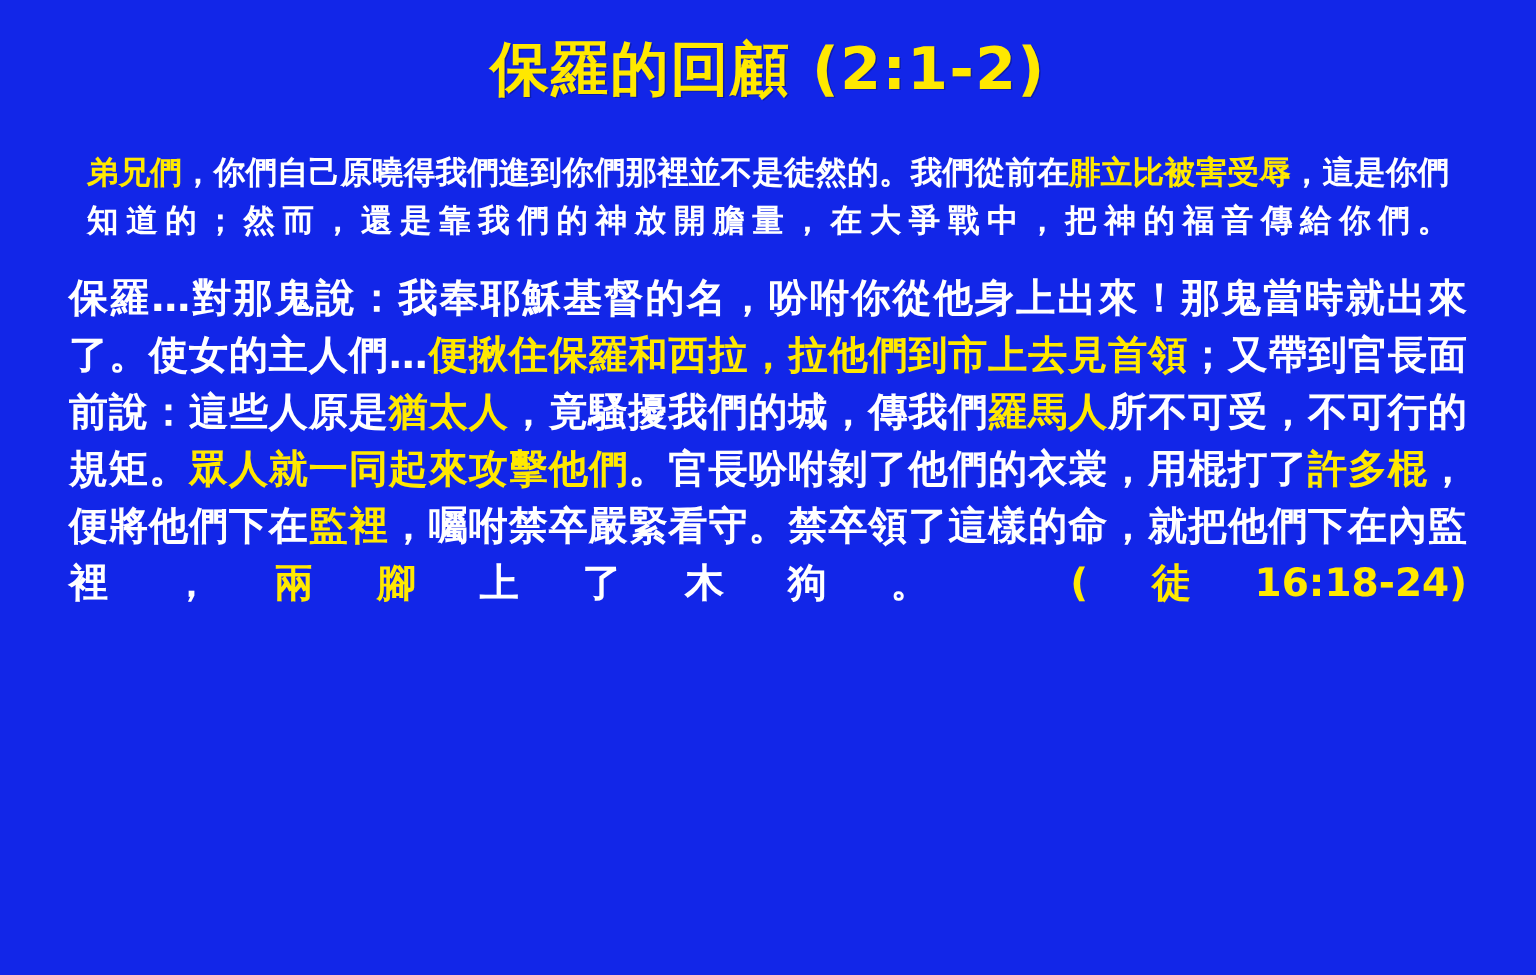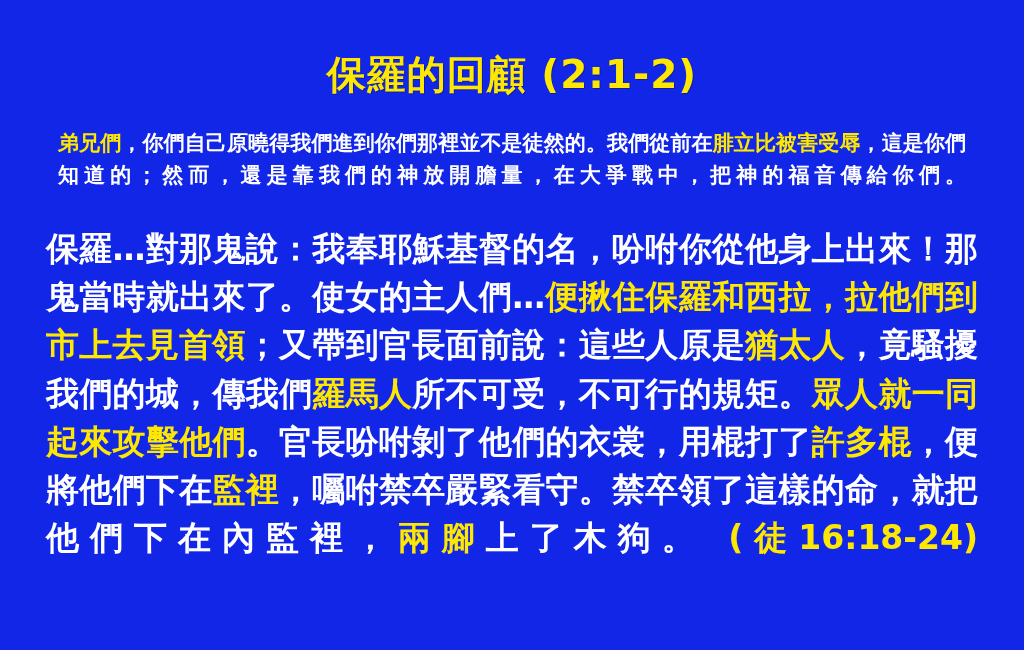--- a/index.html
+++ b/index.html
@@ -19,38 +19,38 @@
     position: relative;
     box-sizing: border-box;
     background: #1226e8;
   }
   .title {
     text-align: center;
     color: #ffe800;
     font-size: 39px;
     font-weight: bold;
     letter-spacing: 1px;
-    padding-top: 54px;
+    padding-top: 26px;
     line-height: 1.1;
     text-shadow: 1px 1px 0 rgba(0,0,0,0.25);
   }
   .block {
     color: #ffffff;
     font-weight: bold;
   }
   .scripture-top {
     margin: 30px 58px 0 58px;
     font-size: 21px;
     line-height: 1.55;
     text-align: justify;
     text-align-last: justify;
   }
   .scripture-bottom {
-    margin: 33px 46px 0 46px;
-    font-size: 33px;
+    margin: 17px 46px 0 46px;
+    font-size: 26px;
     line-height: 1.46;
     text-align: justify;
     text-align-last: justify;
   }
   .hl {
     color: #ffe800;
   }
   .wt {
     color: #ffffff;
   }

